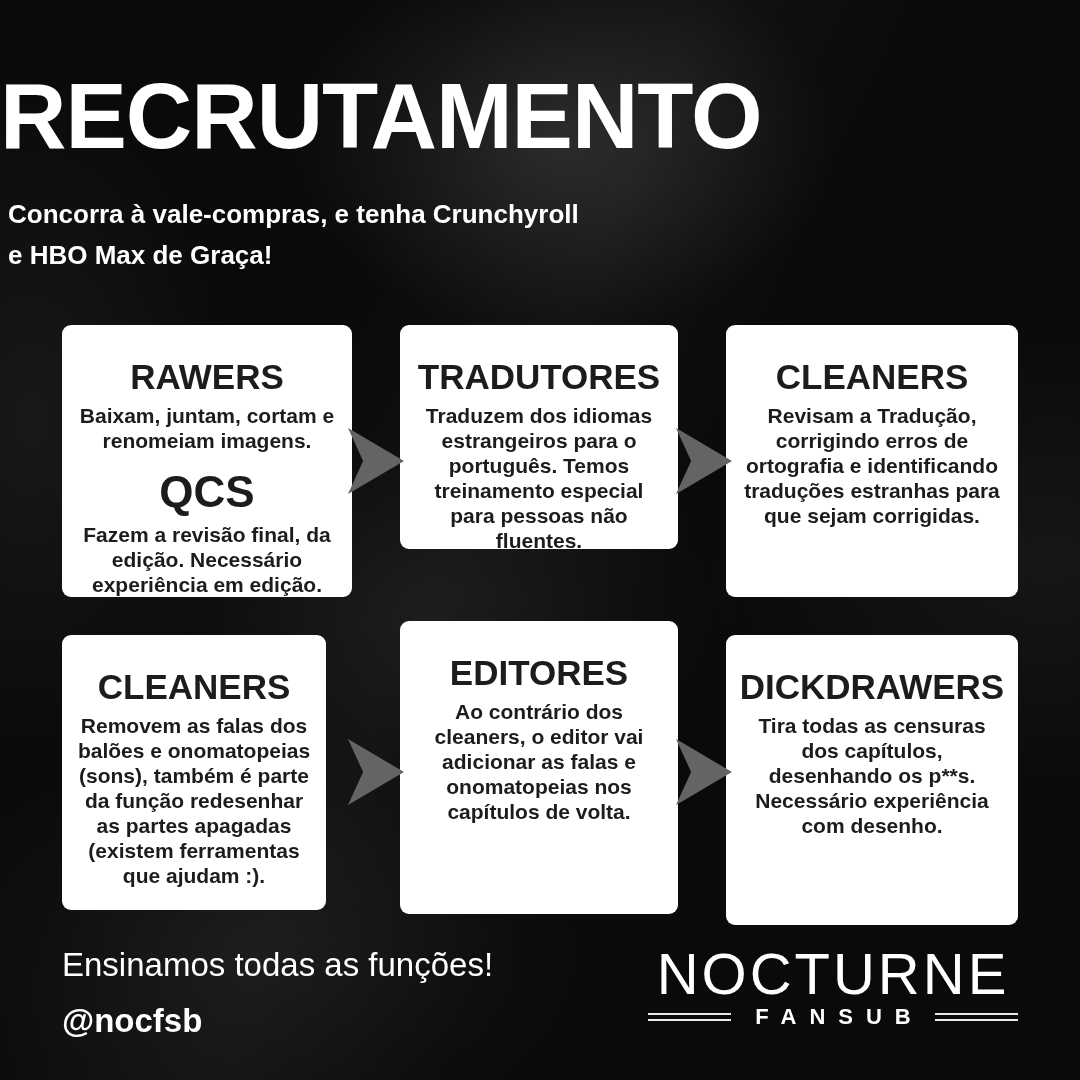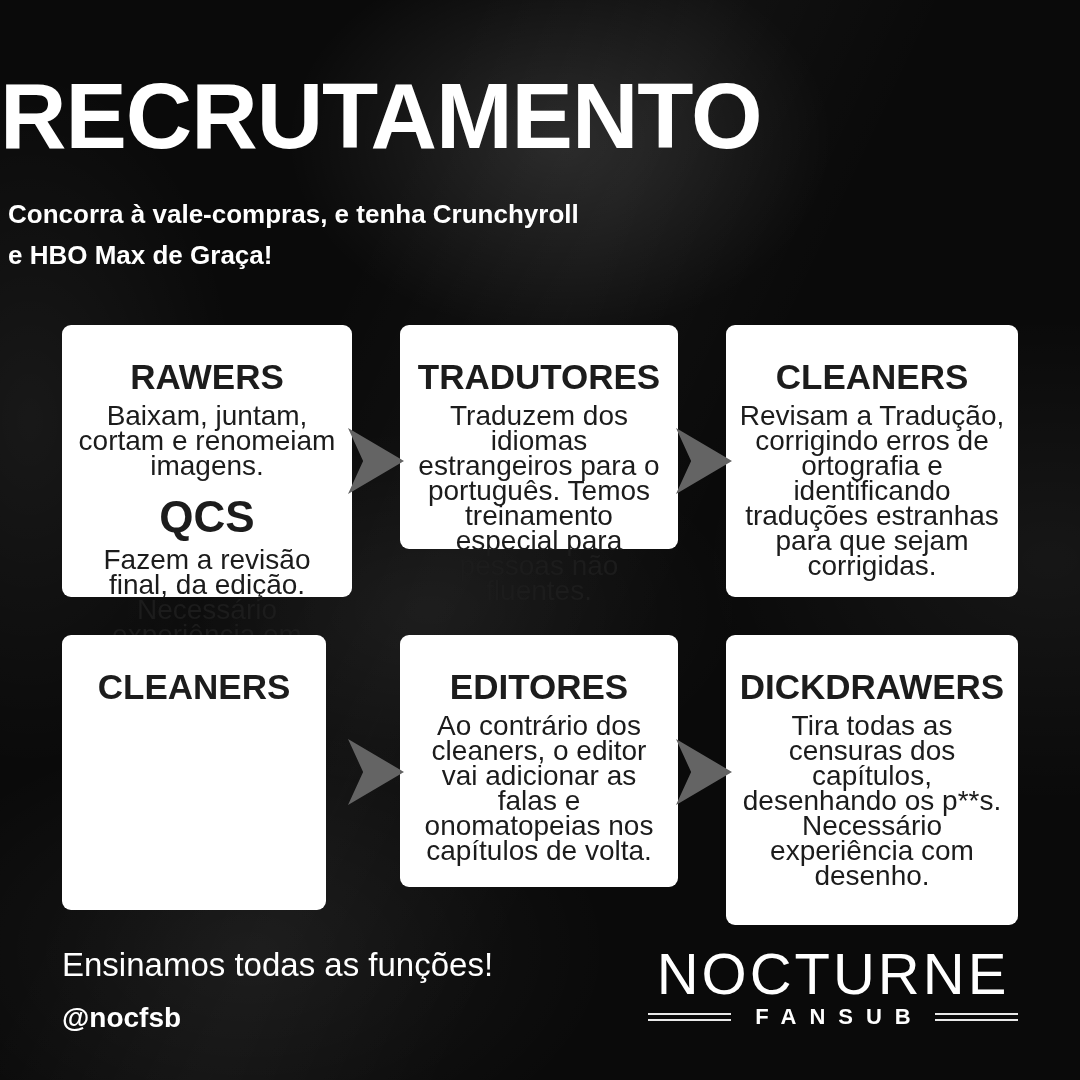--- a/index.html
+++ b/index.html
@@ -31,40 +31,40 @@
   .grid { position: absolute; left: 62px; top: 325px; width: 956px; height: 585px; }
   .card {
     position: absolute; background: #ffffff; border-radius: 9px;
     text-align: center; color: #1c1c1c; box-sizing: border-box;
     padding: 34px 12px;
   }
   .c1 { left: 0;     top: 0;     width: 290px; height: 272px; }
   .c2 { left: 338px; top: 0;     width: 278px; height: 224px; }
   .c3 { left: 664px; top: 0;     width: 292px; height: 272px; }
   .c4 { left: 0;     top: 310px; width: 264px; height: 275px; }
-  .c5 { left: 338px; top: 310px; width: 278px; height: 252px; }
+  .c5 { left: 338px; top: 296px; width: 278px; height: 293px; }
   .c6 { left: 664px; top: 310px; width: 292px; height: 290px; }
   .card-heading { font-size: 35px; font-weight: 800; margin: 0 0 7px 0; line-height: 1.05; }
   .card-heading.xl { font-size: 44px; margin-top: 16px; }
-  .card-body { font-size: 28px; font-weight: 400; line-height: 25px; margin-bottom: 8px; }
+  .card-body { font-size: 21px; font-weight: 700; line-height: 25px; margin-bottom: 8px; }
   .arrow {
     position: absolute; width: 56px; height: 66px; background: #646464;
     clip-path: polygon(0% 0%, 100% 50%, 0% 100%, 27% 50%);
   }
   .a1 { left: 286px; top: 103px; }
   .a2 { left: 614px; top: 103px; }
   .a3 { left: 286px; top: 414px; }
   .a4 { left: 614px; top: 414px; }
   .teach {
     position: absolute; left: 62px; top: 946px;
     color: #ffffff; font-size: 33px; font-weight: 400;
   }
   .handle {
     position: absolute; left: 62px; top: 1002px;
-    color: #ffffff; font-size: 28px; font-weight: 800;
+    color: #ffffff; font-size: 33px; font-weight: 800;
   }
   .logo { position: absolute; left: 648px; top: 944px; width: 370px; color: #ffffff; }
   .logo-name {
     text-align: center; font-size: 58px; font-weight: 400;
     letter-spacing: 3px; line-height: 60px; white-space: nowrap;
   }
   .logo-sub { display: flex; align-items: center; gap: 24px; margin-top: 0px; }
   .rule {
     flex: 1; height: 8px; box-sizing: border-box;
     border-top: 2px solid #e9e9e9; border-bottom: 2px solid #e9e9e9;
@@ -100,20 +100,21 @@
       <div class="card-body">Traduzem dos idiomas estrangeiros para o português. Temos treinamento especial para pessoas não fluentes.</div>
     </div>
 
     <div class="card c3">
       <div class="card-heading">CLEANERS</div>
       <div class="card-body">Revisam a Tradução, corrigindo erros de ortografia e identificando traduções estranhas para que sejam corrigidas.</div>
     </div>
 
     <div class="card c4">
       <div class="card-heading">CLEANERS</div>
+      <div class="card-body">Removem as falas dos balões e onomatopeias (sons), também é parte da função redesenhar as partes apagadas (existem ferramentas que ajudam :).</div>
     </div>
 
     <div class="card c5">
       <div class="card-heading">EDITORES</div>
       <div class="card-body">Ao contrário dos cleaners, o editor vai adicionar as falas e onomatopeias nos capítulos de volta.</div>
     </div>
 
     <div class="card c6">
       <div class="card-heading">DICKDRAWERS</div>
       <div class="card-body">Tira todas as censuras dos capítulos, desenhando os p**s. Necessário experiência com desenho.</div>

